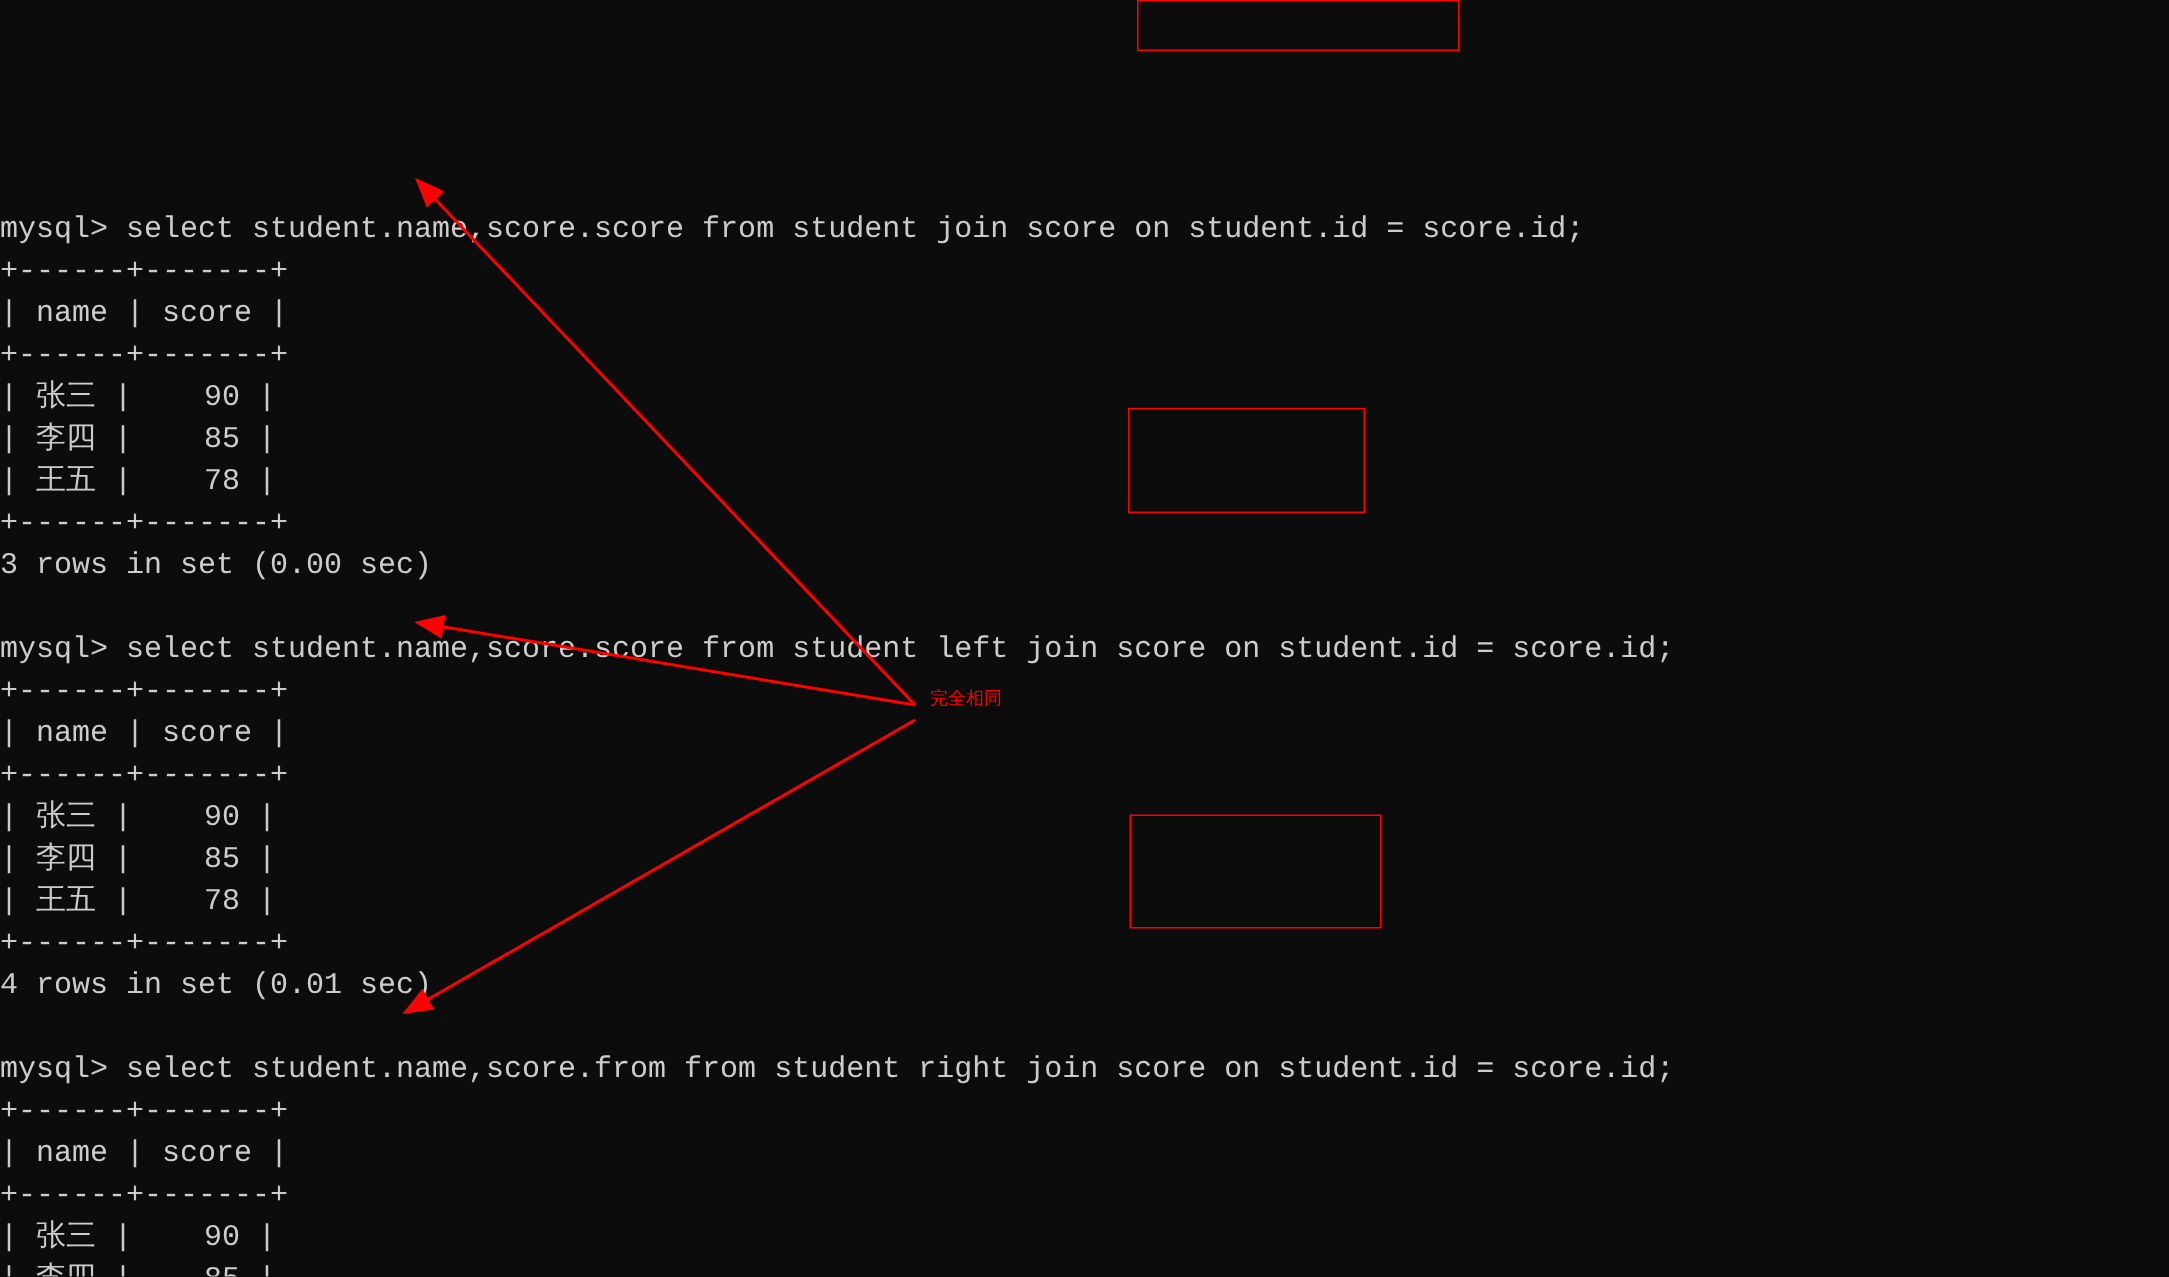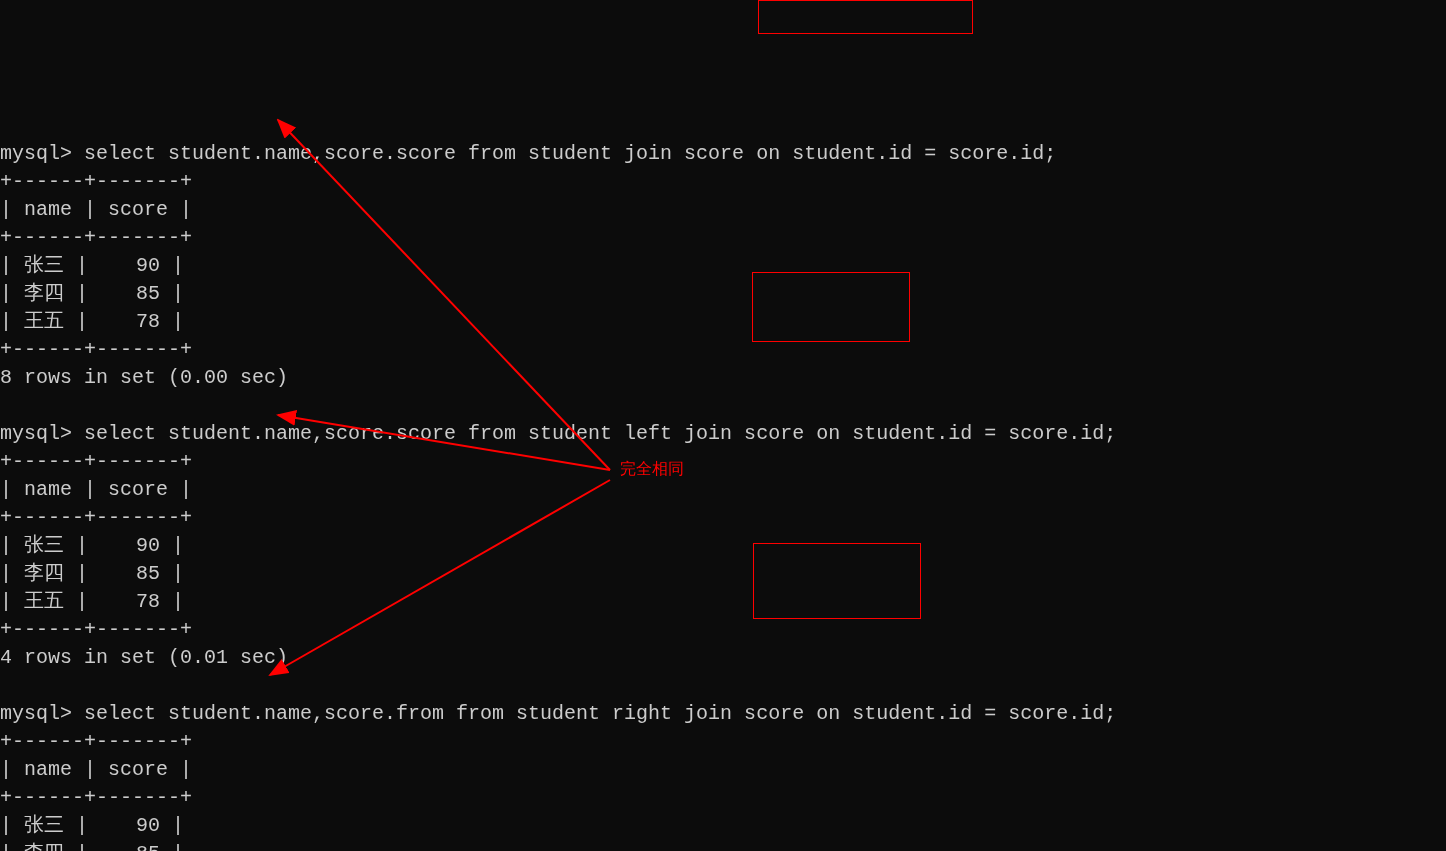--- a/index.html
+++ b/index.html
@@ -17,22 +17,22 @@
     }
     .terminal { padding: 0; }
     .highlight-box {
       position: absolute;
       border: 1px solid #ff0000;
       background: transparent;
     }
     .annotation-text {
       position: absolute;
       color: #ff0000;
-      font-size: 16px;
-      font-family: Liberation Sans, sans-serif;
+      font-size: 12px;
+      font-family: Liberation Mono, monospace;
       white-space: nowrap;
     }
     .arrow-svg {
       position: absolute;
       top: 0; left: 0;
       width: 1446px; height: 851px;
       pointer-events: none;
     }
   </style>
 </head>
@@ -42,21 +42,21 @@
 
 <div class="terminal">
 <span>mysql&gt; </span><span>select student.name,score.score from student join score on student.id = score.id;</span>
 +------+-------+
 | <span>name</span> | <span>score</span> |
 +------+-------+
 | <span>张三</span> |    <span>90</span> |
 | <span>李四</span> |    <span>85</span> |
 | <span>王五</span> |    <span>78</span> |
 +------+-------+
-<span>8 rows in set (0.00 sec)</span>
+<span>3 rows in set (0.00 sec)</span>
 
 <span>mysql&gt; </span><span>select student.name,score.score from student left join score on student.id = score.id;</span>
 +------+-------+
 | <span>name</span> | <span>score</span> |
 +------+-------+
 | <span>张三</span> |    <span>90</span> |
 | <span>李四</span> |    <span>85</span> |
 | <span>王五</span> |    <span>78</span> |
 +------+-------+
 <span>4 rows in set (0.01 sec)</span>

